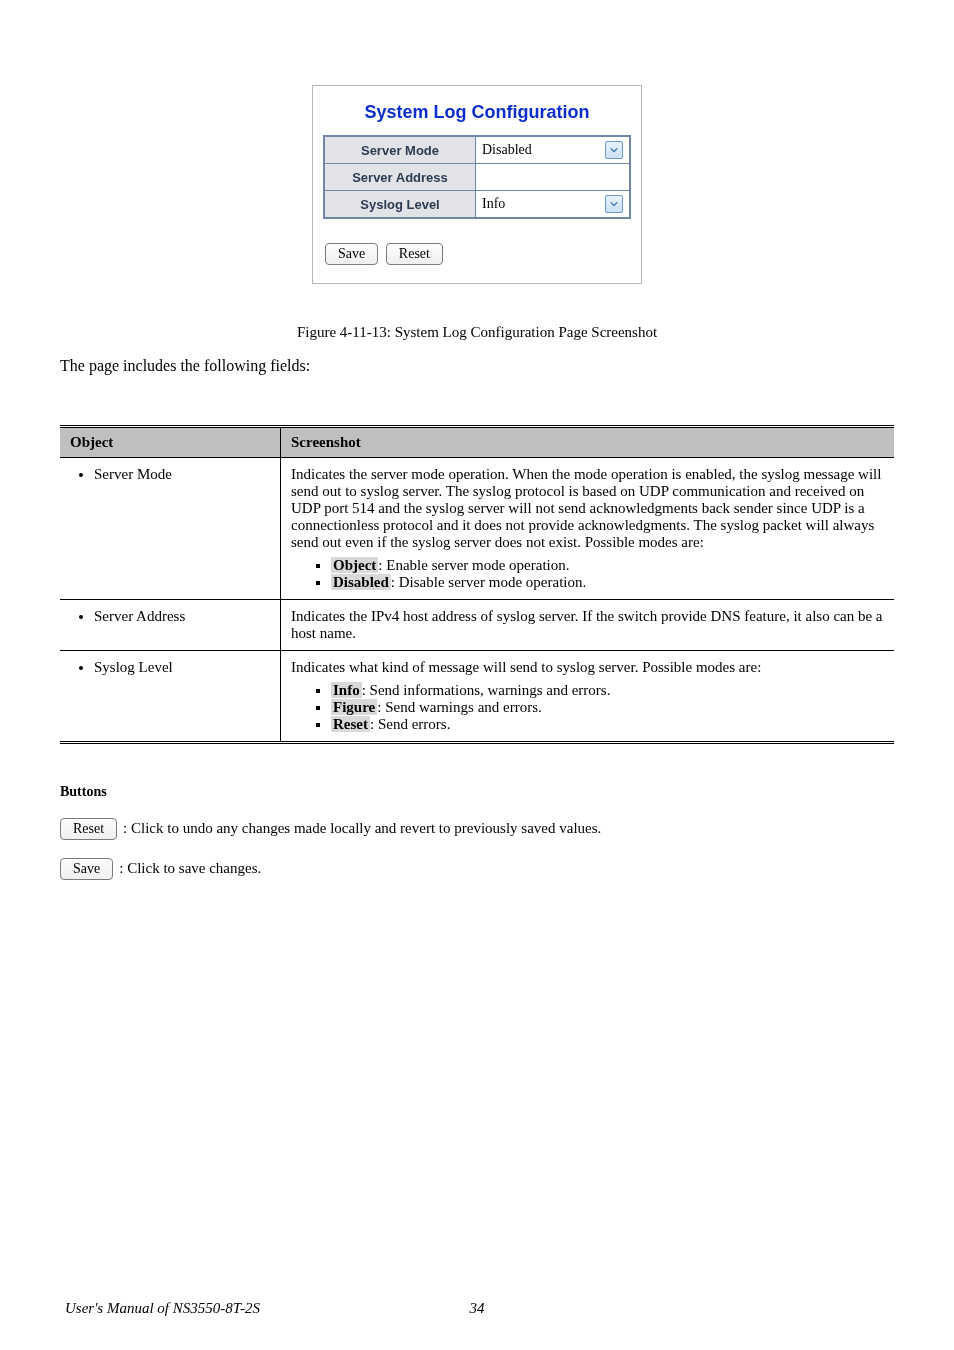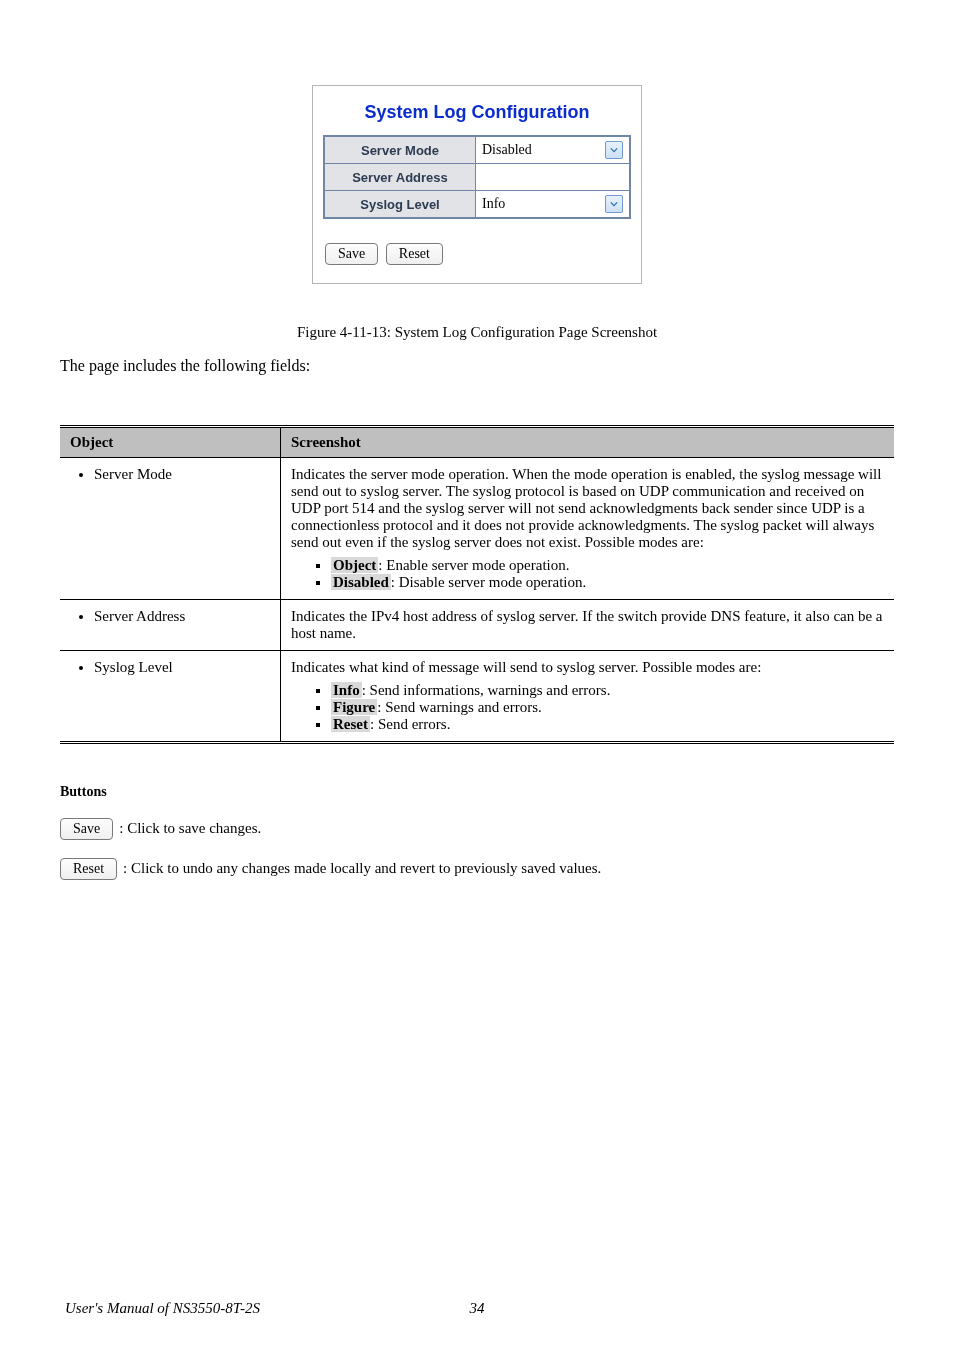--- a/index.html
+++ b/index.html
@@ -131,22 +131,22 @@
               <li><span class="hl">Figure</span>: Send warnings and errors.</li>
               <li><span class="hl">Reset</span>: Send errors.</li>
             </ul>
           </td>
         </tr>
       </tbody>
   </table>
 
   <div class="buttons-heading">Buttons</div>
   <div id="btn-list">
+      <div class="btn-block"><span class="btn">Reset</span><span class="btn-desc">: Click to undo any changes made locally and revert to previously saved values.</span></div>
       <div class="btn-block"><span class="btn">Save</span><span class="btn-desc">: Click to save changes.</span></div>
-      <div class="btn-block"><span class="btn">Reset</span><span class="btn-desc">: Click to undo any changes made locally and revert to previously saved values.</span></div>
     </div>
 
   <div class="footer">
     <span style="position:absolute;left:5px;">User's Manual of NS3550-8T-2S</span>
     <span>34</span>
   </div>
 
 </div>
 
 </body></html>

